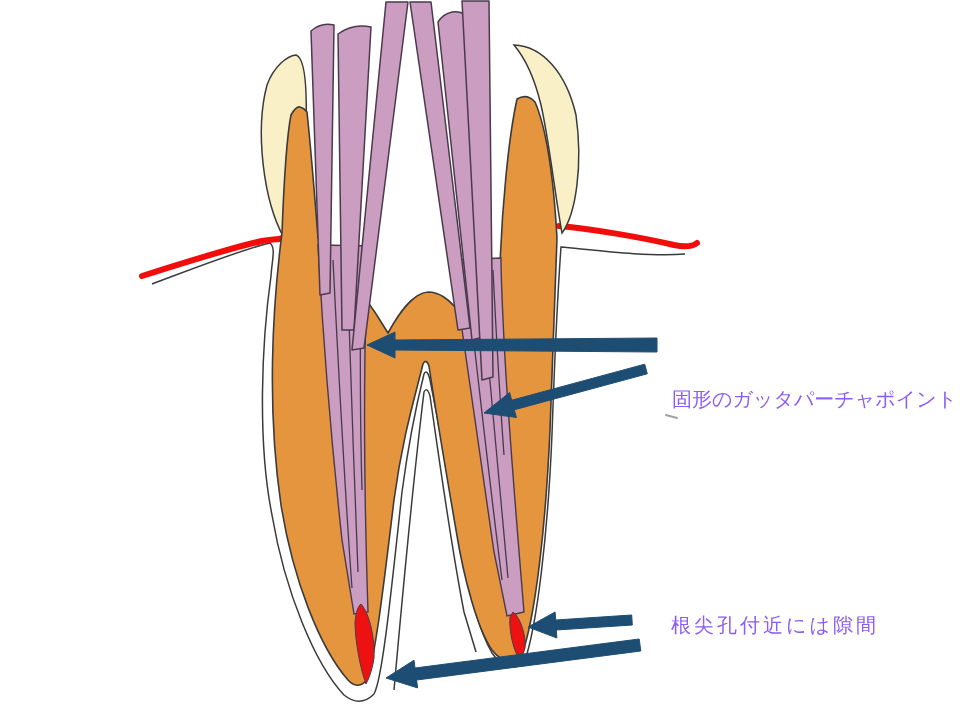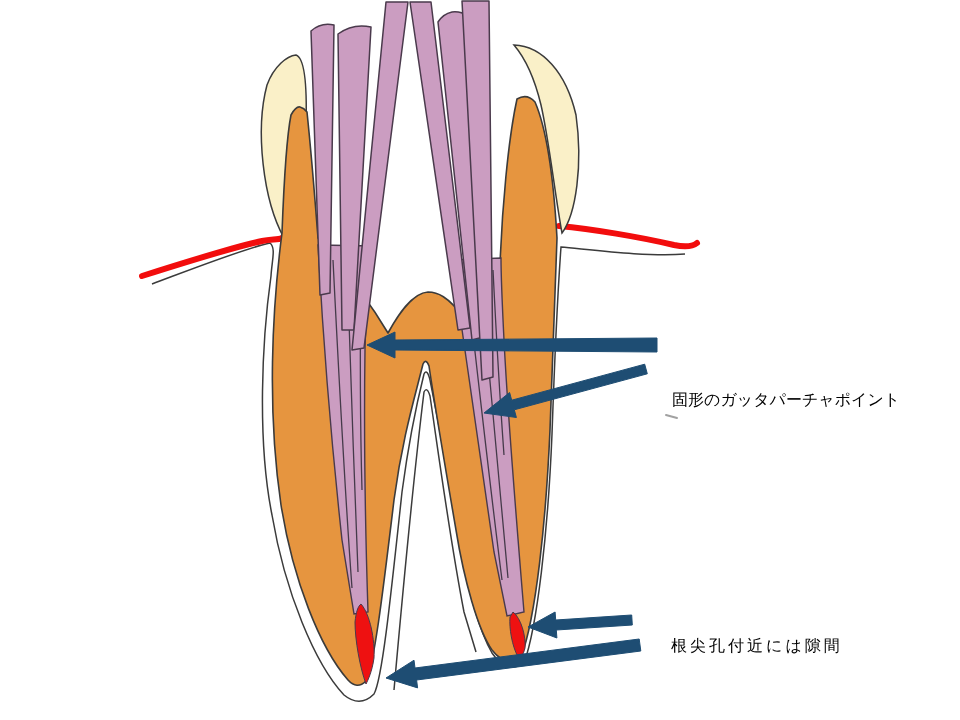--- a/index.html
+++ b/index.html
@@ -1,21 +1,21 @@
 <!DOCTYPE html>
 <html><head>
 <meta charset="utf-8">
 <style>
   html,body{margin:0;padding:0;}
   body{font-family:"Liberation Sans","DejaVu Sans",sans-serif;background:#fff;}
   .slide{position:relative;width:960px;height:720px;background:#fff;overflow:hidden;}
   .diagram-svg{position:absolute;left:0;top:0;width:960px;height:720px;}
-  .label{position:absolute;color:#000000;font-size:16px;line-height:27px;white-space:pre;}
+  .label{position:absolute;color:#8b5cf6;font-size:20px;line-height:27px;white-space:pre;}
   .label-filling{left:672px;top:332px;}
-  .label-apex{left:671px;top:632px;letter-spacing:3px;}
+  .label-apex{left:671px;top:612px;letter-spacing:3px;}
 </style>
 </head>
 <body>
 
 <div class="slide">
 
   <svg class="diagram-svg" viewBox="0 0 960 720">
 
     <path fill="none" stroke-width="1.5" d="M152,284 C200,266 246,248 270,243 C276,248 272,260 271,276 C262,340 257,440 272,515 C285,592 315,664 344,695 Q360,708 374,694 C382,680 390,604 402,492 C410,432 420,390 424,374 Q427,368 430,380 C436,410 448,470 460,545 C468,592 480,632 492,653 Q506,674 524,663 C537,628 548,532 552,434 C555,348 558,288 561,247 C594,250 648,257 685,254" stroke="#3B3B3B"></path>
 

